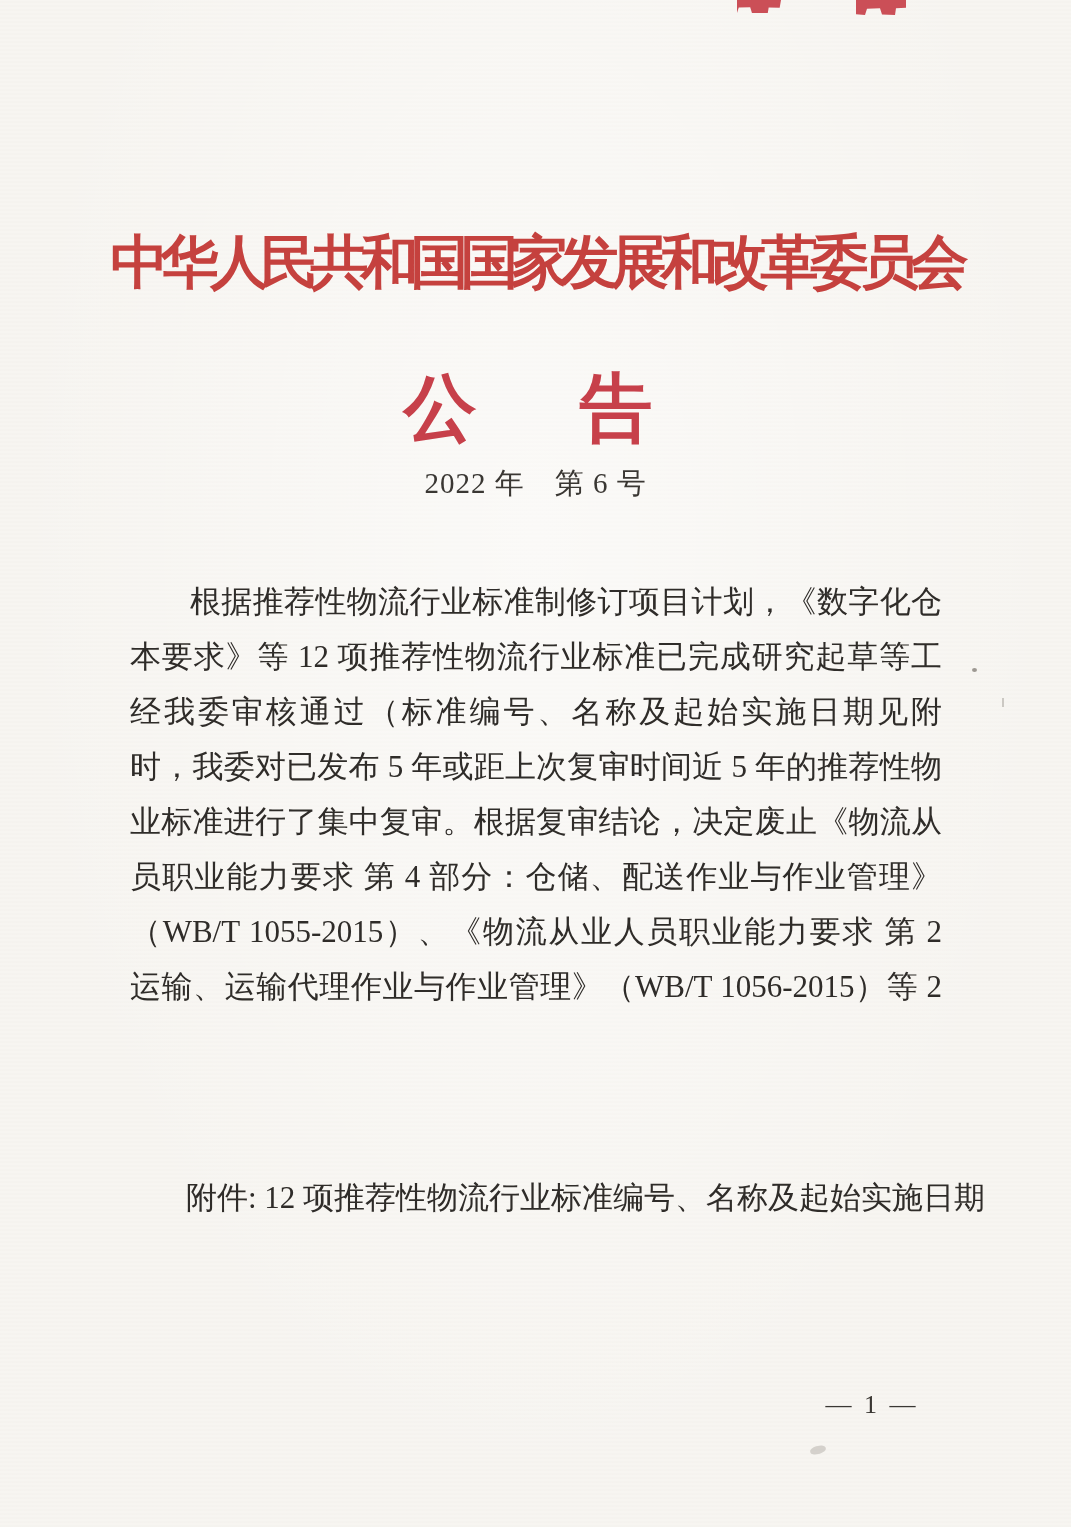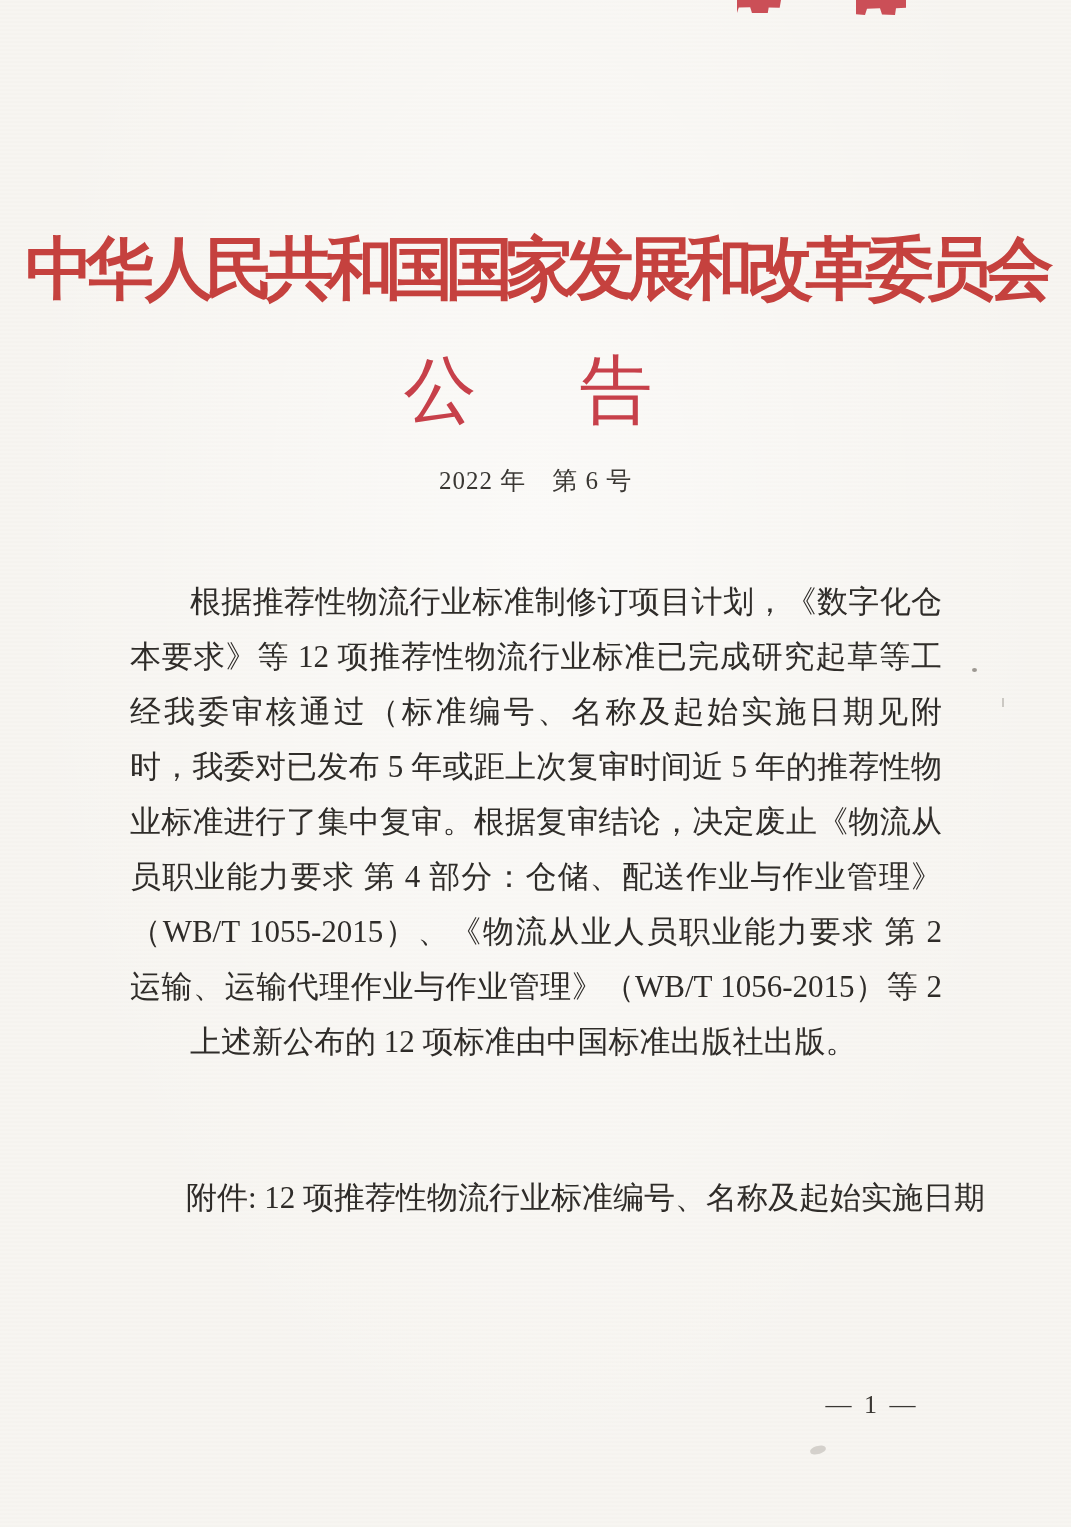--- a/index.html
+++ b/index.html
@@ -40,46 +40,46 @@
     position: absolute;
     top: 224px;
     left: 0;
     width: 100%;
     margin: 0;
     text-align: center;
     white-space: nowrap;
   }
   .agency span {
     display: inline-block;
-    font-size: 68px;
+    font-size: 58px;
     font-weight: bold;
     letter-spacing: -8px;
     color: #c5413e;
   }
 
   .doc-type {
     position: absolute;
-    top: 342px;
+    top: 360px;
     left: 0;
     width: 100%;
     text-align: center;
     font-size: 73px;
-    font-weight: normal;
+    font-weight: bold;
     letter-spacing: 15px;
     color: #c7404a;
     white-space: nowrap;
   }
 
   .issue-no {
     position: absolute;
     top: 464px;
     left: 0;
     width: 100%;
     text-align: center;
-    font-size: 25px;
+    font-size: 29px;
     color: #3a3733;
     letter-spacing: 1px;
   }
 
   .body-block {
     position: absolute;
     top: 574px;
     left: 130px;
     width: 812px;
     font-size: 31px;
@@ -155,21 +155,20 @@
 
   <div class="body-block">
     <div class="line j i">根据推荐性物流行业标准制修订项目计划，《数字化仓库基</div>
     <div class="line j">本要求》等 12 项推荐性物流行业标准已完成研究起草等工作，并</div>
     <div class="line j">经我委审核通过（标准编号、名称及起始实施日期见附件）。同</div>
     <div class="line j">时，我委对已发布 5 年或距上次复审时间近 5 年的推荐性物流行</div>
     <div class="line j">业标准进行了集中复审。根据复审结论，决定废止《物流从业人</div>
     <div class="line j">员职业能力要求 第 4 部分：仓储、配送作业与作业管理》</div>
     <div class="line j">（WB/T 1055-2015）、《物流从业人员职业能力要求 第 2 部分：</div>
     <div class="line j">运输、运输代理作业与作业管理》（WB/T 1056-2015）等 2 项推</div>
-    <div class="line i">上述新公布的 12 项标准由中国标准出版社出版。</div>
   </div>
 
   <div class="attachment">附件: 12 项推荐性物流行业标准编号、名称及起始实施日期</div>
 
   <div class="footer">— 1 —</div>
 
   <div class="speck1"></div>
   <div class="speck2"></div>
   <div class="speck3"></div>
 

